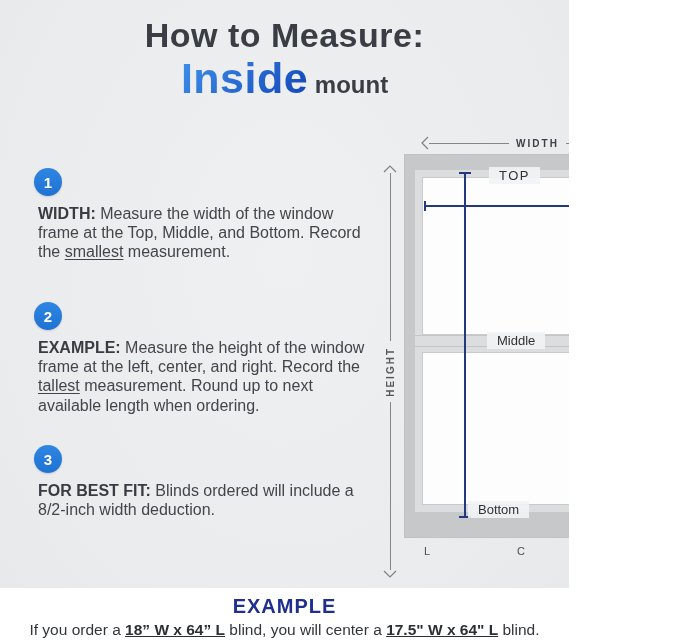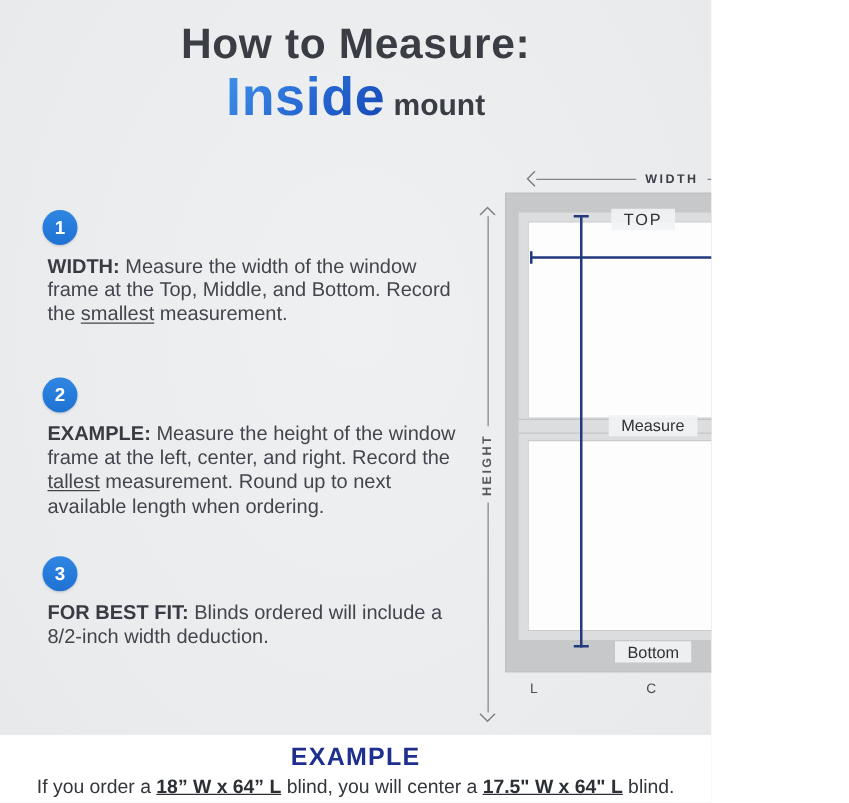--- a/index.html
+++ b/index.html
@@ -60,21 +60,21 @@
   .measure-h{position:absolute;left:424px;top:205px;width:198px;height:2px;background:#223a7d;}
   .measure-h .cap-left,.measure-h .cap-right{position:absolute;top:-4px;width:2px;height:10px;background:#223a7d;}
   .measure-h .cap-left{left:0;}
   .measure-h .cap-right{right:0;}
   .chip{
     position:absolute;background:rgba(242,243,244,.9);
     padding:1px 10px;font-size:13px;color:#2f3236;white-space:nowrap;
   }
   .chip-top{left:489px;top:167px;letter-spacing:1.5px;}
   .chip-middle{left:487px;top:332px;}
-  .chip-bottom{left:492px;top:501px;margin-top:12px;}
+  .chip-bottom{left:468px;top:501px;}
   .lcr{position:absolute;font-size:11px;letter-spacing:1px;color:#4b4e53;top:545px;}
   .lcr-l{left:424px;}
   .lcr-c{left:517px;}
   .lcr-r{left:603px;}
   
   .example-bar{position:absolute;left:0;right:0;top:588px;bottom:0;background:#ffffff;text-align:center;}
   .example-heading{margin-top:7px;font-size:20px;font-weight:700;color:#1e2f8f;letter-spacing:1px;}
   .example-text{margin-top:3px;font-size:15.5px;color:#33363b;}
   .example-text b{color:#2c2f34;text-decoration:underline;}
 </style>
@@ -138,21 +138,21 @@
   <div class="measure-v">
     <div class="cap-top"></div>
     <div class="cap-bottom"></div>
   </div>
   <div class="measure-h">
     <div class="cap-left"></div>
     <div class="cap-right"></div>
   </div>
 
   <div class="chip chip-top">TOP</div>
-  <div class="chip chip-middle">Measure</div>
+  <div class="chip chip-middle">Middle</div>
   <div class="chip chip-bottom">Bottom</div>
 
   <div class="lcr lcr-l">L</div>
   <div class="lcr lcr-c">C</div>
   <div class="lcr lcr-r">R</div>
 
   <div class="example-bar">
     <div class="example-heading">EXAMPLE</div>
     <div class="example-text"><span>If you order a </span><b>18” W x 64” L</b><span> blind, you will center a </span><b>17.5" W x 64" L</b><span> blind.</span></div>
   </div>

